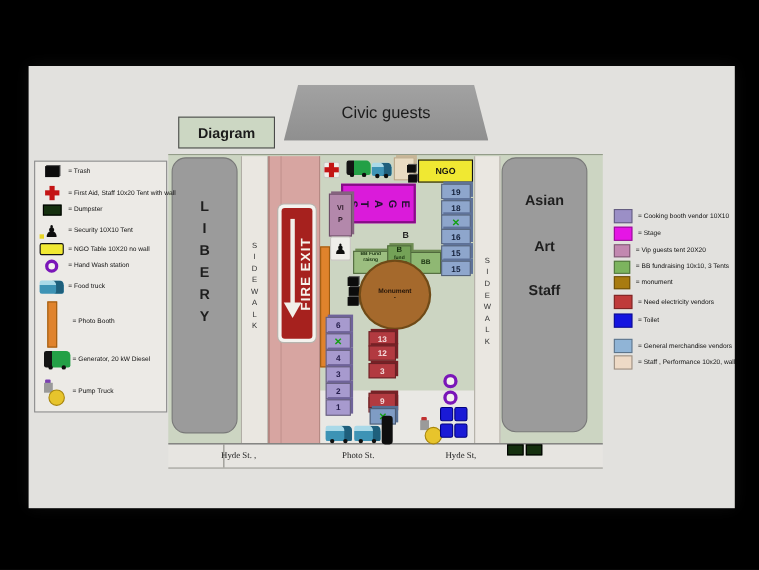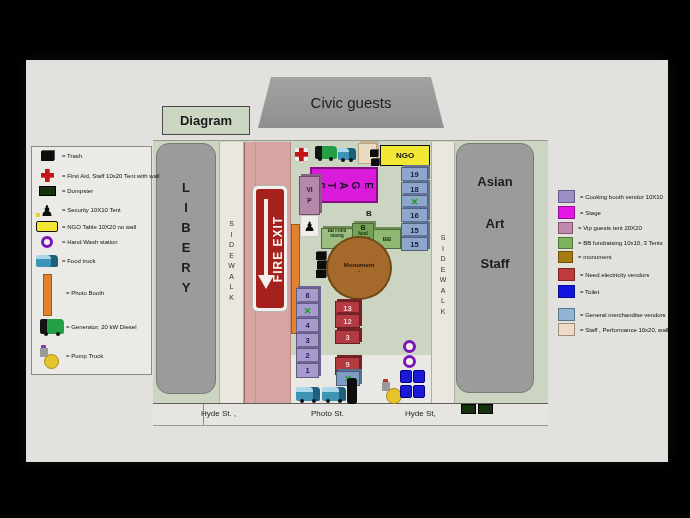--- a/index.html
+++ b/index.html
@@ -12,21 +12,21 @@
   .diagram-tab{left:162px;top:106px;width:86px;height:27px;background:#ccd7c3;
     border:1px solid #4a4a4a;display:flex;align-items:center;justify-content:center;
     font-weight:bold;font-size:13px;color:#1b1b1b;}
   .civic{left:258px;top:77px;width:186px;height:51px;background:linear-gradient(#a2a2a2,#8f8f8f);
     clip-path:polygon(7% 0,93% 0,100% 100%,0 100%);display:flex;align-items:center;
     justify-content:center;font-size:15px;color:#1c1c1c;}
   
   .field{left:153px;top:140px;width:395px;height:263px;background:#ccd5c2;border-top:1px solid #939c89;}
   .whitezone{left:289px;top:355px;width:142px;height:48px;background:#e9e8e4;}
   .street{left:153px;top:403px;width:395px;height:21px;background:#e7e5e1;
-    border-top:1.5px solid #5f5f5f;border-bottom:1px solid #9a9a93;}
+    border-top:1.5px solid #5f5f5f;border-bottom:1px solid #9a9a93;font-family:Liberation Serif, serif;}
   .street .vline{position:absolute;left:50px;top:0;width:1px;height:100%;background:#8a8a84;}
   .hyde{position:absolute;top:5px;font-size:8px;color:#222;}
   
   .bldg{background:#9b9b9b;border:1px solid #787878;border-radius:13px;}
   .library{left:156px;top:143px;width:58px;height:249px;}
   .vtext{writing-mode:vertical-lr;text-orientation:upright;}
   .library .vtext{position:absolute;left:50%;transform:translateX(-50%);top:36px;
     font-weight:bold;font-size:13px;letter-spacing:5px;color:#1e1e1e;}
   .museum{left:456px;top:143px;width:76px;height:248px;}
   .museum div{position:absolute;width:100%;text-align:center;font-weight:bold;font-size:13px;color:#1e1e1e;}

